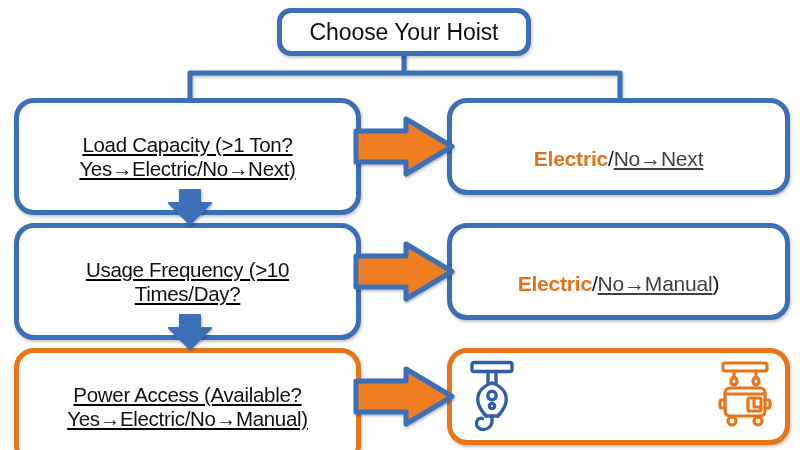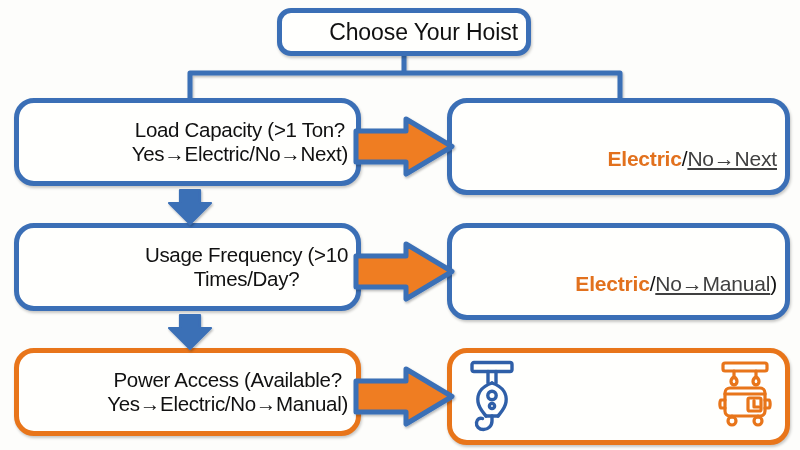--- a/index.html
+++ b/index.html
@@ -33,21 +33,21 @@
   
   .node {
     position: absolute;
     box-sizing: border-box;
     background: #fffffd;
     border-style: solid;
     border-width: 5px;
     border-radius: 20px;
     display: flex;
     align-items: center;
-    justify-content: flex-end;
+    justify-content: center;
     text-align: center;
     box-shadow: 1px 2px 3px rgba(0,0,0,0.22);
   }
   .node.blue   { border-color: #3b6fb6; }
   .node.orange { border-color: #e8751a; }
 
   .node-text {
     line-height: 1.16;
     color: #111111;
     padding: 0 8px;
@@ -64,21 +64,22 @@
   }
   #node-root .node-text {
     font-size: 23px;
     letter-spacing: -0.1px;
   }
 
   
   .node.decision {
     left: 14px;
     width: 347px;
-    height: 88px;
+    height: 117px;
+    text-decoration: underline;
   }
   .node.decision .node-text {
     font-size: 20.5px;
     letter-spacing: -0.3px;
   }
 
   
   .node.outcome {
     left: 447px;
     width: 343px;

